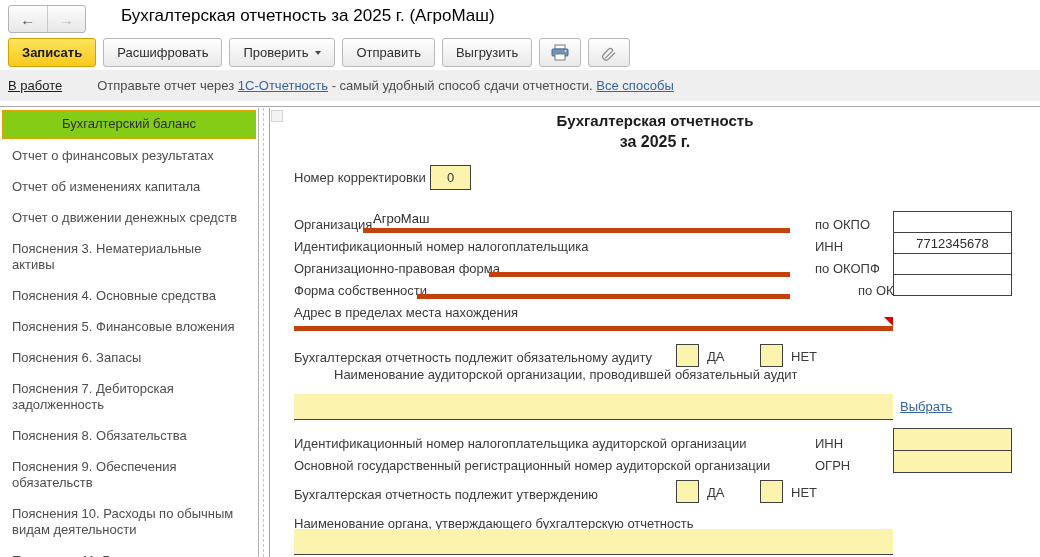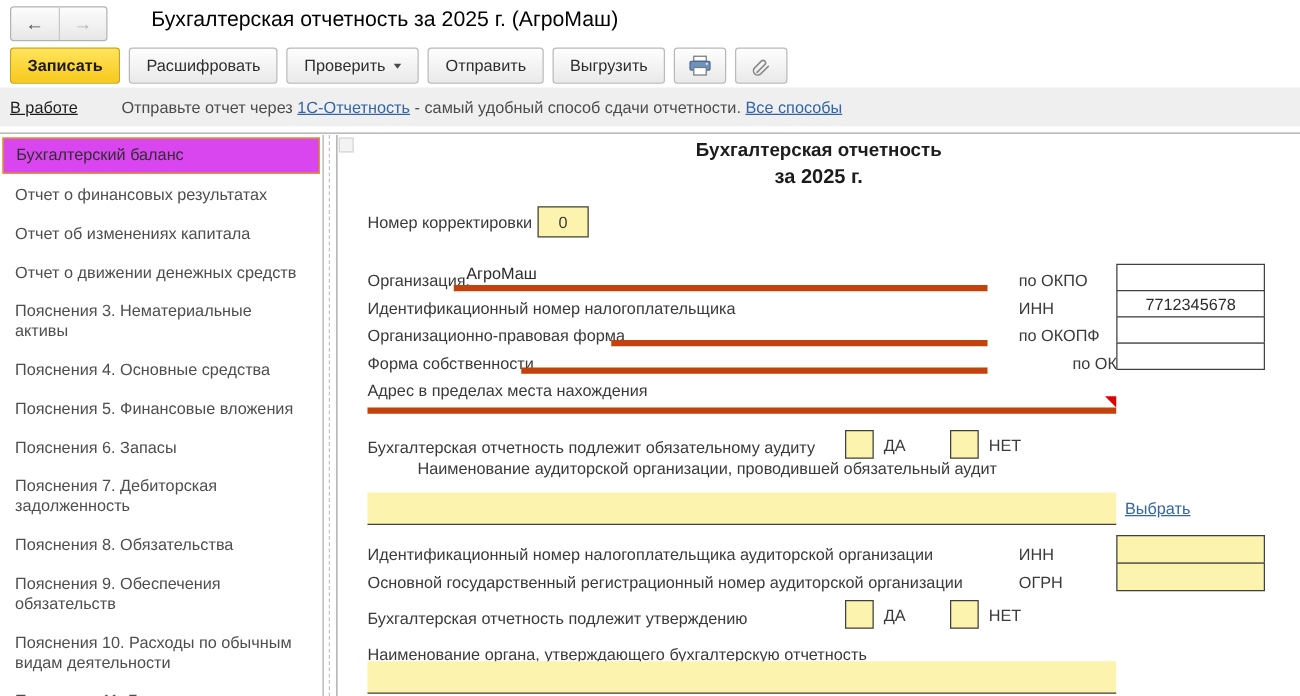--- a/index.html
+++ b/index.html
@@ -28,21 +28,21 @@
   
   .statusbar{left:0;top:70px;width:1040px;height:31px;background:#efefef;display:flex;align-items:center;padding-left:8px;box-sizing:border-box;}
   .state-link{color:#1c1c1c;text-decoration:underline;cursor:pointer;}
   .status-msg{margin-left:35px;color:#4c4c4c;white-space:pre;}
   a.lnk{color:#3465a4;text-decoration:underline;cursor:pointer;}
   .hline{left:0;top:106px;width:1040px;height:1px;background:#a8a8a8;}
 
   
   .sidebar{left:0;top:108px;width:259px;height:449px;border-right:1px solid #b0b0b0;box-sizing:border-box;background:#fff;}
   .side-item{padding:7px 12px 8px 12px;color:#4e4e4e;line-height:16px;cursor:pointer;}
-  .side-item.selected{background:#d946ef;border:1px solid #dfa000;margin:2px;padding:5px 10px 6px 10px;color:#2e2e2e;}
+  .side-item.selected{background:#84cc16;border:1px solid #dfa000;margin:2px;padding:5px 10px 6px 10px;color:#2e2e2e;text-align:center;}
   .splitter{left:263px;top:108px;height:449px;width:0;border-left:1px dashed #c4c4c4;}
   .panel-edge{left:269px;top:108px;height:449px;width:0;border-left:1px solid #a0a0a0;}
   .corner-box{left:271px;top:110px;width:12px;height:12px;background:#f3f3f3;border:1px solid #d5d5d5;box-sizing:border-box;}
 
   
   .f-title{left:270px;top:112px;width:770px;text-align:center;font-weight:bold;font-size:15px;color:#1c1c1c;}
   .f-sub{left:270px;top:133px;width:770px;text-align:center;font-weight:bold;font-size:16px;color:#1c1c1c;}
   .lbl{white-space:nowrap;color:#3a3a3a;}
   .ybox{background:#fcf3ae;border:1px solid #404040;box-sizing:border-box;display:flex;align-items:center;justify-content:center;cursor:text;}
   .uline{border-bottom:5px solid #c2410c;box-sizing:border-box;padding-left:10px;display:flex;align-items:flex-end;padding-bottom:2px;color:#2c2c2c;}

